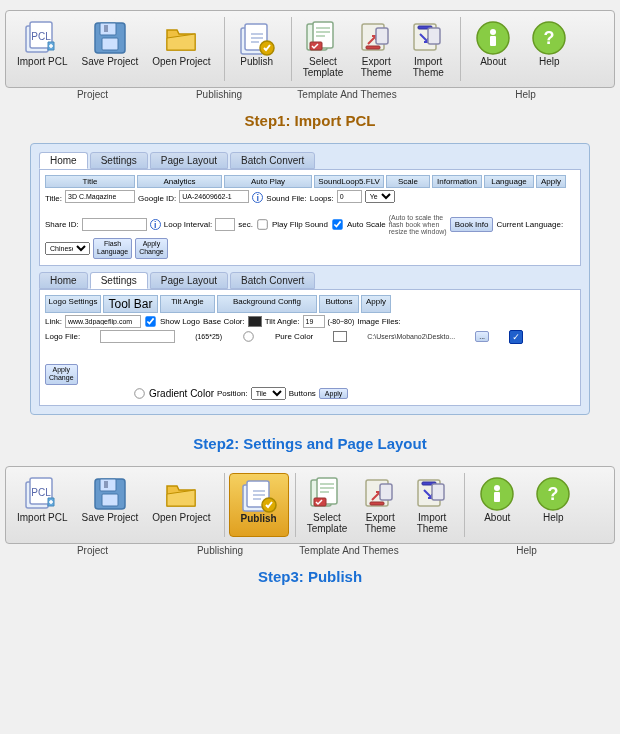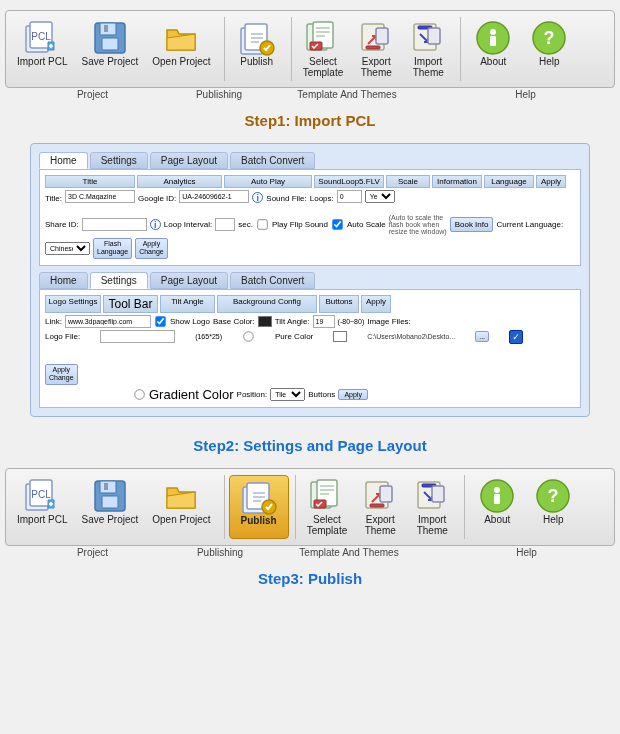--- a/index.html
+++ b/index.html
@@ -217,21 +217,21 @@
       <div style="width:56px;background:linear-gradient(to bottom,#d8e8f8,#c0d4ec);border:1px solid #9bb8d8;font-size:8px;text-align:center;padding:1px;">Logo Settings</div>
       <div style="width:55px;background:linear-gradient(to bottom,#d8e8f8,#c0d4ec);border:1px solid #9bb8d8;font-size:12px;text-align:center;padding:1px;">Tool Bar</div>
       <div style="width:55px;background:linear-gradient(to bottom,#d8e8f8,#c0d4ec);border:1px solid #9bb8d8;font-size:8px;text-align:center;padding:1px;">Tilt Angle</div>
       <div style="width:100px;background:linear-gradient(to bottom,#d8e8f8,#c0d4ec);border:1px solid #9bb8d8;font-size:8px;text-align:center;padding:1px;">Background Config</div>
       <div style="width:40px;background:linear-gradient(to bottom,#d8e8f8,#c0d4ec);border:1px solid #9bb8d8;font-size:8px;text-align:center;padding:1px;">Buttons</div>
       <div style="width:30px;background:linear-gradient(to bottom,#d8e8f8,#c0d4ec);border:1px solid #9bb8d8;font-size:8px;text-align:center;padding:1px;">Apply</div>
     </div>
 
     <div style="display:flex;flex-direction:row;align-items:center;gap:3px;margin-bottom:2px;flex-wrap:wrap;">
       <span style="font-size:8px;">Link:</span>
-      <input value="www.3dpageflip.com" style="width: 86px; font-size: 7px; height: 13px; border: 1px solid rgb(170, 170, 170); padding: 0px 2px;">
+      <input value="www.3dpageflip.com" style="width: 76px; font-size: 7px; height: 13px; border: 1px solid rgb(170, 170, 170); padding: 0px 2px;">
       <input type="checkbox" checked="" style="transform: scale(0.8);">
       <span style="font-size:8px;">Show Logo</span>
       <span style="font-size:8px;">Base Color:</span>
       <span style="width:14px;height:11px;background:#222;border:1px solid #777;display:inline-block;"></span>
       <span style="font-size:8px;">Tilt Angle:</span>
       <input value="19" style="width: 22px; font-size: 7px; height: 13px; border: 1px solid rgb(170, 170, 170); padding: 0px 2px;">
       <span style="font-size:7px;">(-80~80)</span>
       <span style="font-size:8px;">Image Files:</span>
     </div>
 
@@ -245,21 +245,21 @@
       <span style="font-size:7px;color:#333;">C:\Users\Mobano2\Deskto...</span>
       <div style="background:linear-gradient(to bottom,#e0ecff,#c0d4f0);border:1px solid #8899cc;border-radius:2px;font-size:7px;padding:1px 3px;cursor:pointer;">...</div>
       <div style="width:14px;height:14px;background:#2060cc;border:1px solid #0030a0;border-radius:2px;display:inline-flex;align-items:center;justify-content:center;color:white;font-size:9px;">✓</div>
       <div style="background:linear-gradient(to bottom,#e0ecff,#c0d4f0);border:1px solid #8899cc;border-radius:2px;font-size:7px;padding:1px 3px;cursor:pointer;white-space:pre-line;text-align:center;line-height:1.2;">Apply
 Change</div>
     </div>
 
     <div style="display:flex;flex-direction:row;align-items:center;gap:3px;margin-top:2px;flex-wrap:wrap;">
       <span style="width:85px;display:inline-block;"></span>
       <input type="radio" name="bg-type-2" style="transform: scale(0.8);">
-      <span style="font-size:13px;">Gradient Color</span>
+      <span style="font-size:10px;">Gradient Color</span>
       <span style="font-size:8px;">Position:</span>
       <select style="font-size:7px;height:13px;width:35px;"><option>Tile</option></select>
       <div style="font-size:8px;">Buttons</div>
       <div style="background:linear-gradient(to bottom,#e0ecff,#c0d4f0);border:1px solid #8899cc;border-radius:2px;font-size:7px;padding:1px 5px;cursor:pointer;">Apply</div>
     </div>
   </div>
 </div>
 
 <div style="color:#1a6fd4;font-size:15px;font-weight:bold;margin:8px 0 14px 0;text-align:center;">Step2: Settings and Page Layout</div>
 

